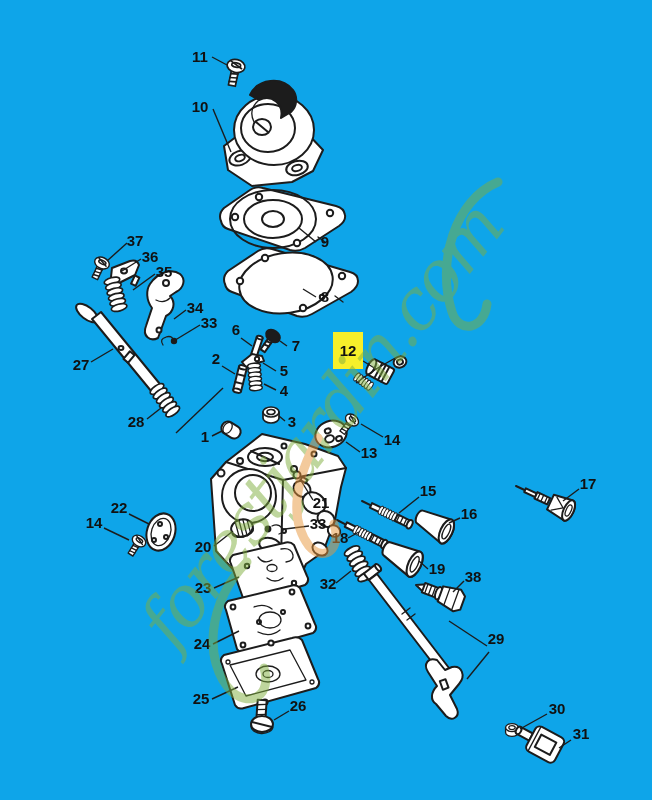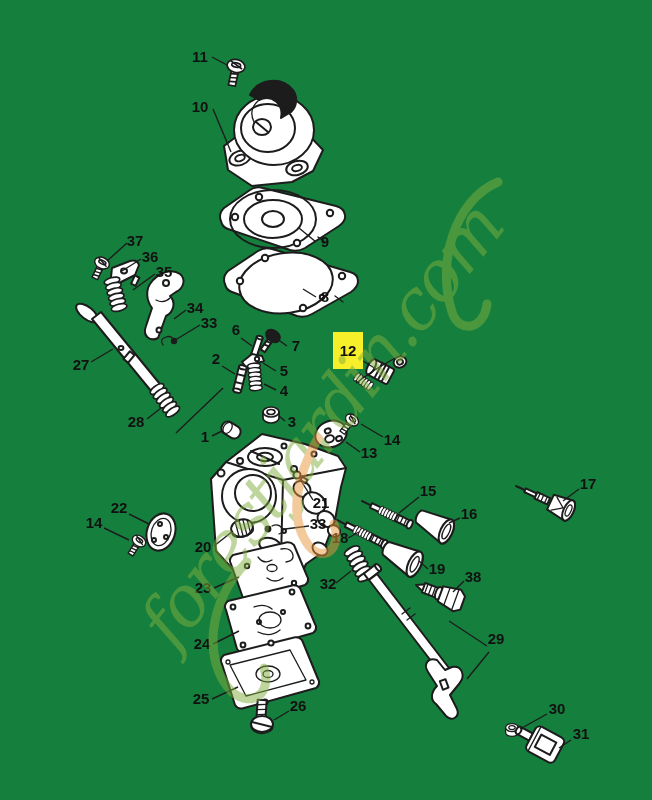--- a/index.html
+++ b/index.html
@@ -1,16 +1,16 @@
 <!DOCTYPE html>
 <html><head>
 <meta charset="utf-8">
 <style>
   html,body{margin:0;padding:0;background:#ffffff;}
-  .stage{position:relative;width:652px;height:800px;background:#15803d;overflow:hidden;}
+  .stage{position:relative;width:652px;height:800px;background:#0ea5e9;overflow:hidden;}
   svg{display:block;}
   .art{stroke:#1c1c1c;stroke-width:2;stroke-linecap:round;stroke-linejoin:round;fill:none;}
   .t{stroke-width:1.3;}
   .w{fill:#ffffff;}
   .k{fill:#1c1c1c;}
   #leader-layer{stroke:#1c1c1c;stroke-width:1.4;fill:none;}
   #label-layer text{font:bold 15px "Liberation Sans",sans-serif;fill:#111;text-anchor:middle;}
   .wm-text{font:italic 70px "DejaVu Serif",serif;letter-spacing:-3px;}
 </style>
 </head>

